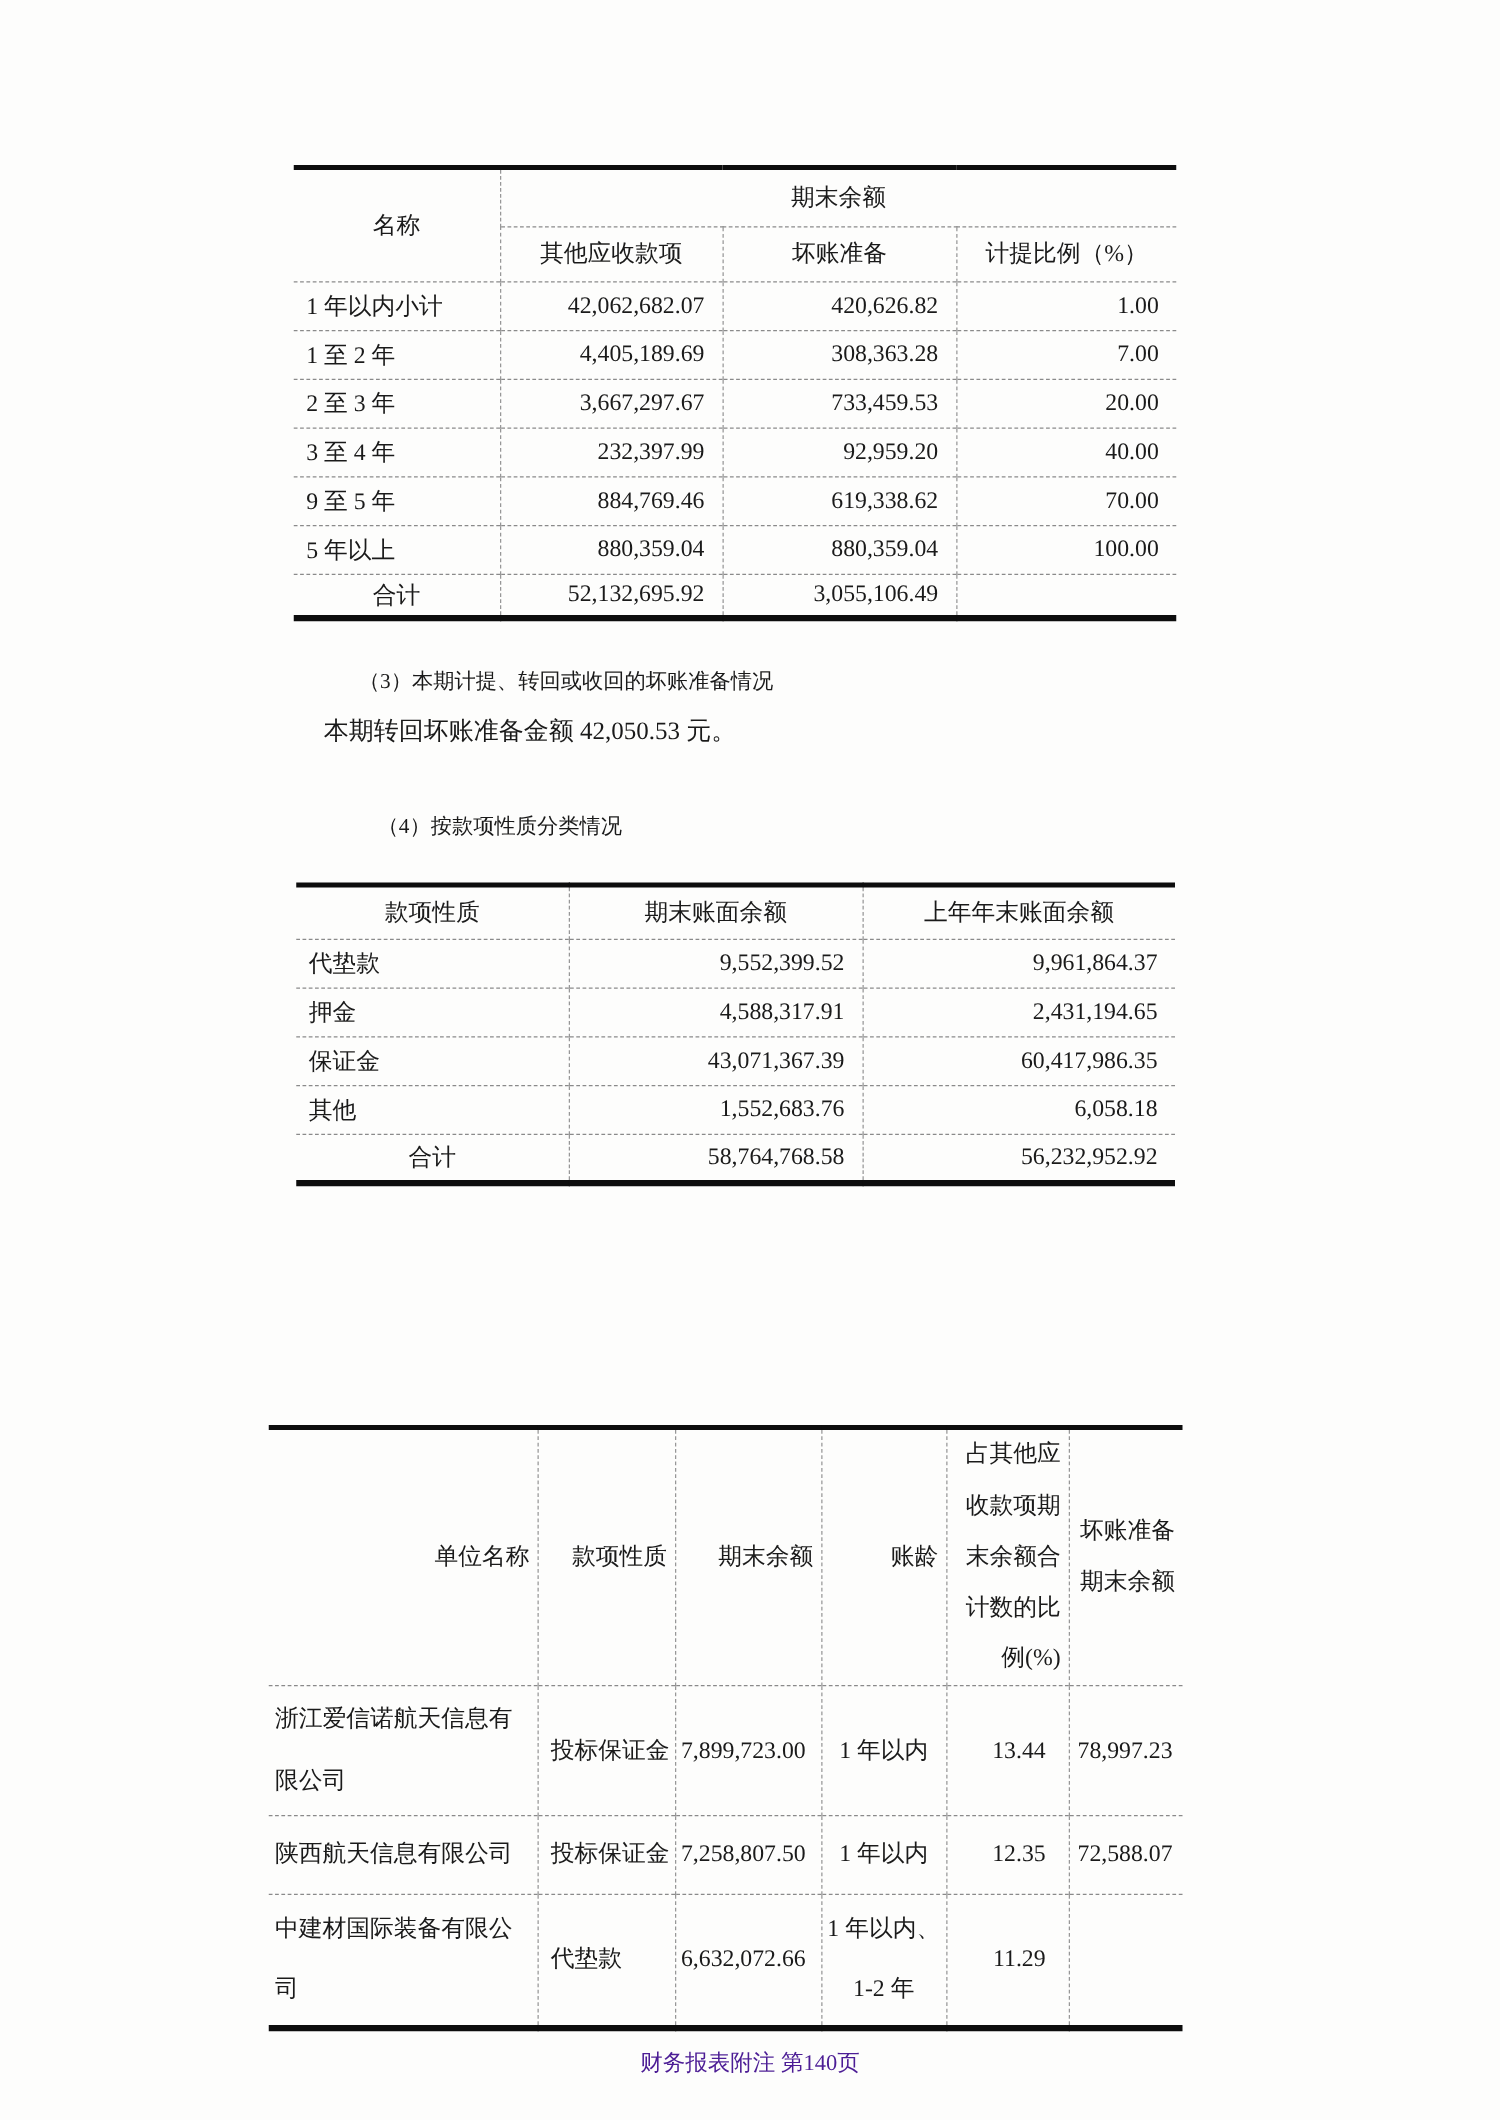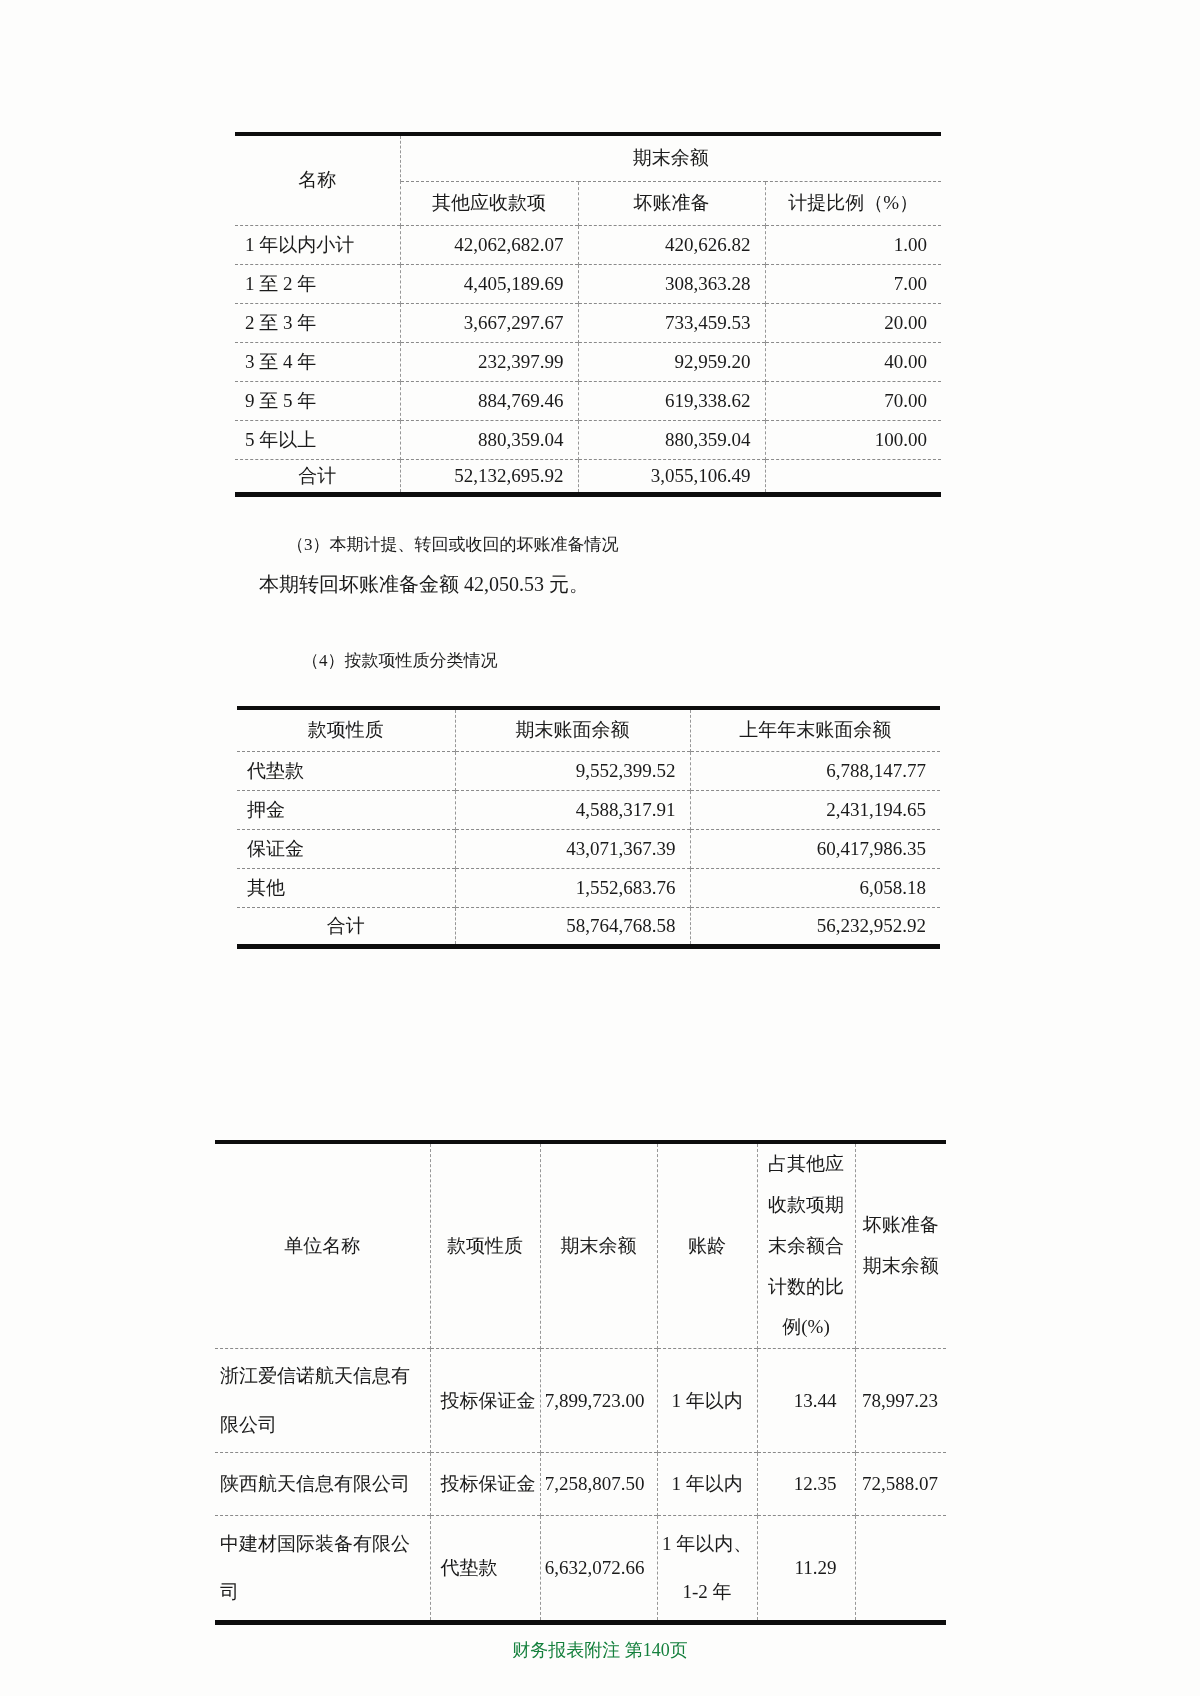--- a/index.html
+++ b/index.html
@@ -28,37 +28,37 @@
 
   
   .t2{left:237px;top:706px;width:703px;}
   .t2 thead tr{height:43px;}
   .t2 tbody tr{height:39px;}
   .t2 td.center{text-align:center;}
 
   
   .t3{left:215px;top:1140px;width:731px;}
   .t3 thead tr{height:193px;}
-  .t3 thead th{line-height:2.15;padding:0 6px;}
+  .t3 thead th{line-height:2.15;padding:0 6px;text-align:right;}
   .t3 tbody tr.r1{height:104px;}
   .t3 tbody tr.r2{height:63px;}
   .t3 tbody tr.r3{height:107px;}
   .t3 td{line-height:2.55;}
   .t3 td.company{text-align:left;padding-left:5px;padding-right:2px;}
   .t3 td.nature{text-align:left;padding-left:10px;}
   .t3 td.num{padding-right:12px;}
   .t3 td.aging{text-align:center;padding:0 4px;}
   .t3 td.ratio{text-align:right;padding-right:18px;}
   .t3 td.prov{text-align:right;padding-right:8px;margin-left:16px;}
 
   
   .line{position:absolute;white-space:nowrap;}
   .s-title{font-size:17px;}
   .s-body{font-size:20px;}
-  .footer{position:absolute;left:0;top:1638px;width:100%;text-align:center;font-size:18px;color:#15803d;}
+  .footer{position:absolute;left:0;top:1638px;width:100%;text-align:center;font-size:18px;color:#4c1d95;}
 </style>
 </head>
 <body>
 
 <div class="page">
 
   <table class="t1">
     <colgroup>
         <col style="width:165px">
         <col style="width:178px">
@@ -136,21 +136,21 @@
       <tr>
         <th class="vr">款项性质</th>
         <th class="vr">期末账面余额</th>
         <th>上年年末账面余额</th>
       </tr>
     </thead>
     <tbody>
       <tr>
         <td class="label vr">代垫款</td>
         <td class="num vr">9,552,399.52</td>
-        <td class="num">6,788,147.77</td>
+        <td class="num">9,961,864.37</td>
       </tr>
       <tr>
         <td class="label vr">押金</td>
         <td class="num vr">4,588,317.91</td>
         <td class="num">2,431,194.65</td>
       </tr>
       <tr>
         <td class="label vr">保证金</td>
         <td class="num vr">43,071,367.39</td>
         <td class="num">60,417,986.35</td>

